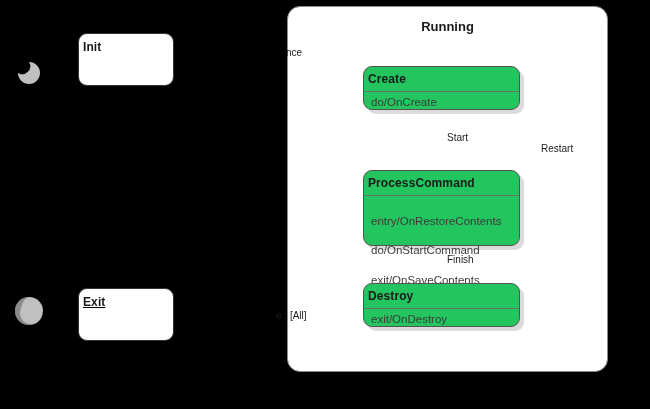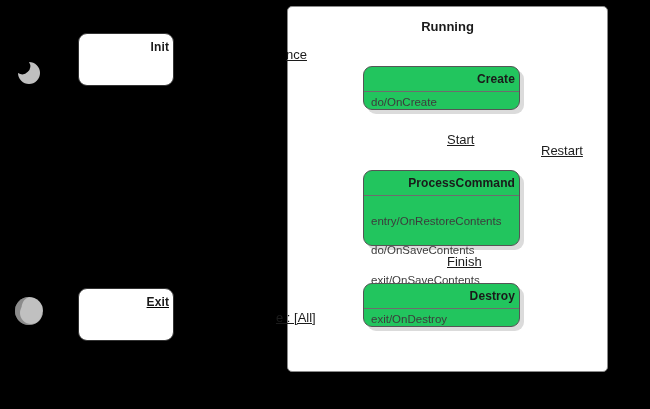--- a/index.html
+++ b/index.html
@@ -19,21 +19,21 @@
   
   .state {
     position: absolute;
     box-sizing: border-box;
     background: #22c55e;
     border: 1.4px solid #555555;
     border-radius: 9px;
     box-shadow: 4px 4px 0 0 rgba(0,0,0,0.14);
   }
   .state-title {
-    text-align: right;
+    text-align: left;
     font-weight: bold;
     font-size: 12px;
     color: #1a1a1a;
     line-height: 1.1;
     padding: 6px 4px 5px 4px;
     letter-spacing: 0.1px;
   }
   .state-divider {
     height: 0;
     border-top: 1.4px solid #6d6d6d;
@@ -59,21 +59,21 @@
     font-size: 12px;
     padding-top: 7px;
   }
 
   
   #running-container {
     position: absolute;
     box-sizing: border-box;
     background: #ffffff;
     border: 1.2px solid #8a8a8a;
-    border-radius: 5px;
+    border-radius: 13px;
     box-shadow: 6px 6px 0 0 rgba(0,0,0,0.18);
   }
   #running-title {
     position: absolute;
     top: 12px;
     left: 0;
     width: 100%;
     text-align: center;
     font-size: 13px;
     font-weight: bold;
@@ -91,24 +91,23 @@
     left: 0;
     top: 0;
     width: 650px;
     height: 409px;
     pointer-events: none;
   }
 
   
   .edge-label {
     position: absolute;
-    font-size: 13px;
+    font-size: 10px;
     color: #1c1c1c;
     white-space: nowrap;
-    text-decoration: underline;
   }
 
   
   .mask {
     position: absolute;
     background: #000000;
   }
 </style>
 </head>
 <body>
@@ -141,21 +140,21 @@
     <div class="state-title">Create</div>
     <div class="state-divider"></div>
     <div class="state-body">do/OnCreate</div>
   </div>
 
   <div class="state" style="left:363px; top:170px; width:157px; height:76px;">
     <div class="state-title">ProcessCommand</div>
     <div class="state-divider"></div>
     <div class="state-body">
       <span>entry/OnRestoreContents</span><br>
-      <span>do/OnSaveContents</span><br>
+      <span>do/OnStartCommand</span><br>
       <span>exit/OnSaveContents</span>
     </div>
   </div>
 
   <div class="state" style="left:363px; top:283px; width:157px; height:44px;">
     <div class="state-title">Destroy</div>
     <div class="state-divider"></div>
     <div class="state-body">exit/OnDestroy</div>
   </div>
 

